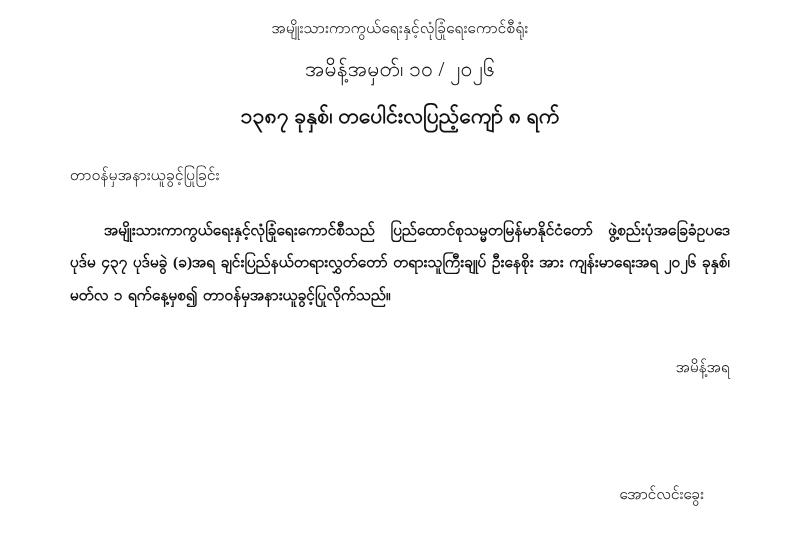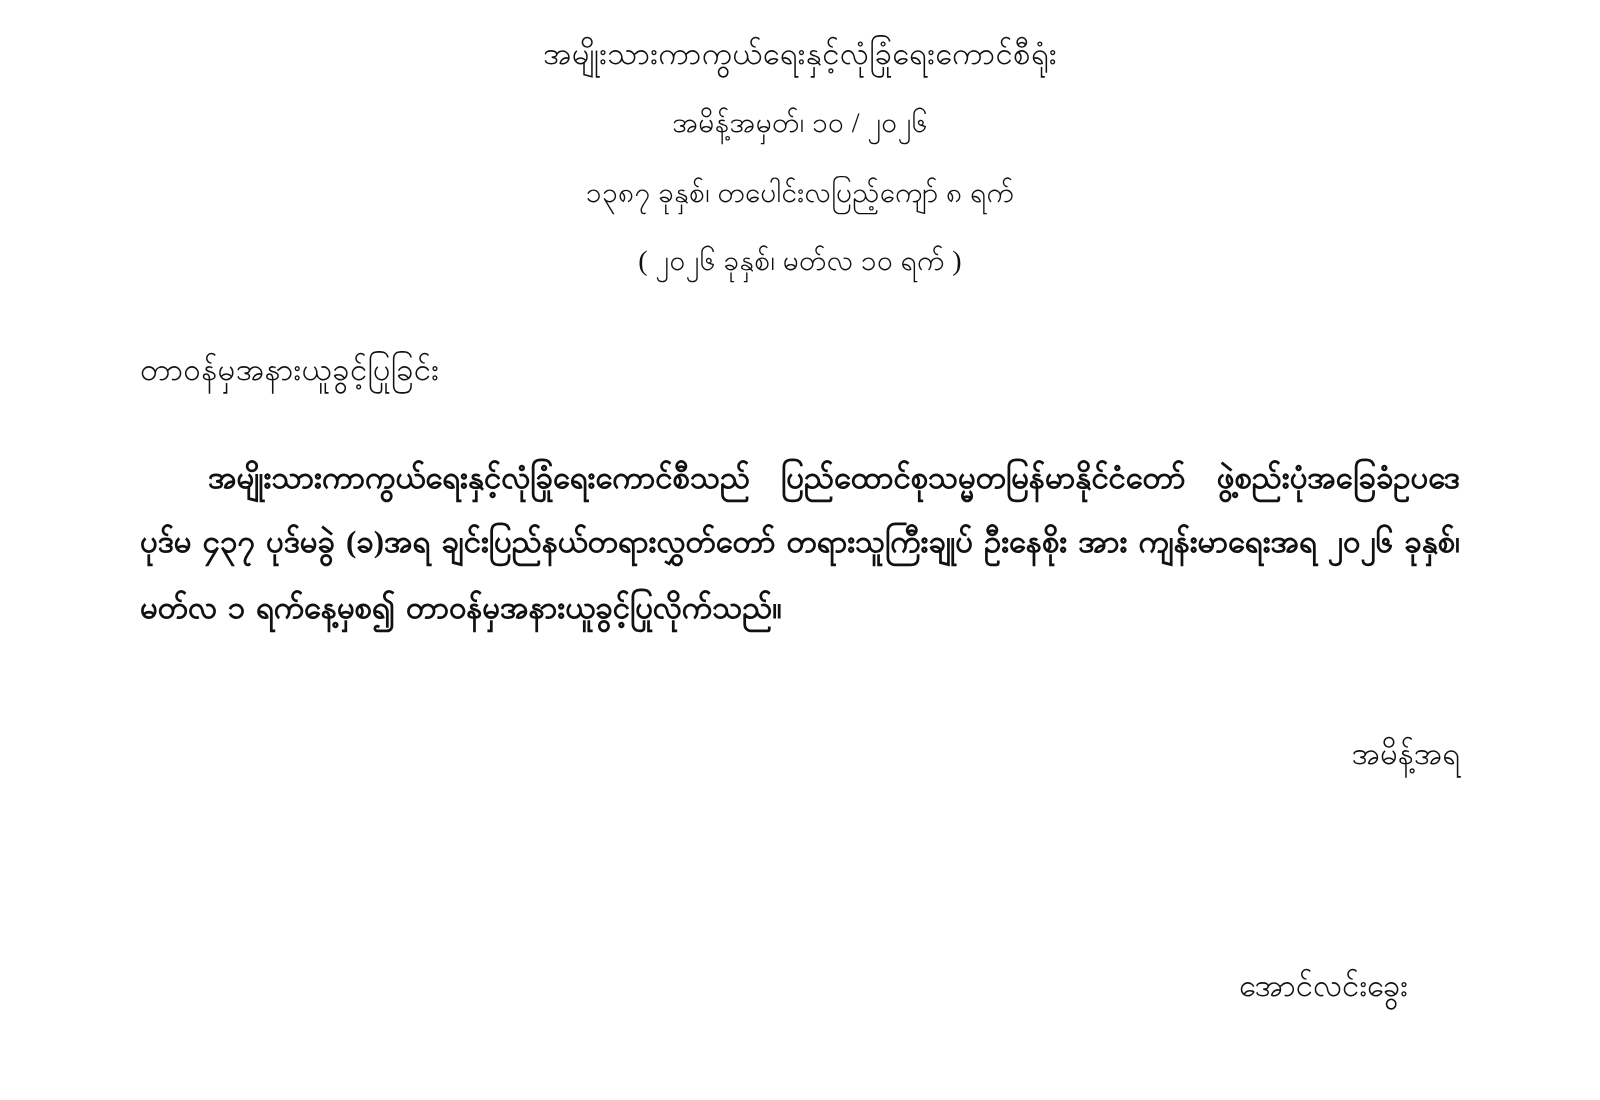--- a/index.html
+++ b/index.html
@@ -20,34 +20,35 @@
     height: 550px;
     background: #ffffff;
     box-sizing: border-box;
     padding: 10px 70px 0 70px;
   }
   .header-block {
     text-align: center;
   }
   .line-center {
     text-align: center;
-    font-size: 14px;
+    font-size: 21px;
     line-height: 1.75;
     letter-spacing: 0.2px;
     white-space: nowrap;
   }
   .org-name {
     font-size: 15.5px;
     margin-top: 4px;
   }
   .order-no {
     margin-top: 10px;
   }
   .date-my {
     margin-top: 10px;
+    font-weight: bold;
   }
   .date-greg {
     margin-top: 10px;
   }
   .subject {
     text-align: left;
     font-size: 15.5px;
     margin-top: 30px;
     letter-spacing: 0.2px;
   }
@@ -86,21 +87,20 @@
 
 <div class="page">
 
   <div class="header-block">
     <div class="line-center org-name">အမျိုးသားကာကွယ်ရေးနှင့်လုံခြုံရေးကောင်စီရုံး</div>
 
     <div class="line-center order-no">အမိန့်အမှတ်၊ ၁၀ / ၂၀၂၆</div>
 
     <div class="line-center date-my">၁၃၈၇ ခုနှစ်၊ တပေါင်းလပြည့်ကျော် ၈    ရက်</div>
 
-    <div class="line-center date-greg">( ၂၀၂၆ ခုနှစ်၊ မတ်လ  ၁၀  ရက် )</div>
   </div>
 
   <div class="subject">တာဝန်မှအနားယူခွင့်ပြုခြင်း</div>
 
   <div class="body-block">
     <div class="body-para">အမျိုးသားကာကွယ်ရေးနှင့်လုံခြုံရေးကောင်စီသည်  ပြည်ထောင်စုသမ္မတမြန်မာနိုင်ငံတော် ဖွဲ့စည်းပုံအခြေခံဥပဒေ ပုဒ်မ ၄၃၇ ပုဒ်မခွဲ (ခ)အရ ချင်းပြည်နယ်တရားလွှတ်တော် တရားသူကြီးချုပ် ဦးနေစိုး အား ကျန်းမာရေးအရ ၂၀၂၆ ခုနှစ်၊ မတ်လ ၁ ရက်နေ့မှစ၍ တာဝန်မှအနားယူခွင့်ပြုလိုက်သည်။</div>
   </div>
 
   <div class="by-order">အမိန့်အရ</div>
 

